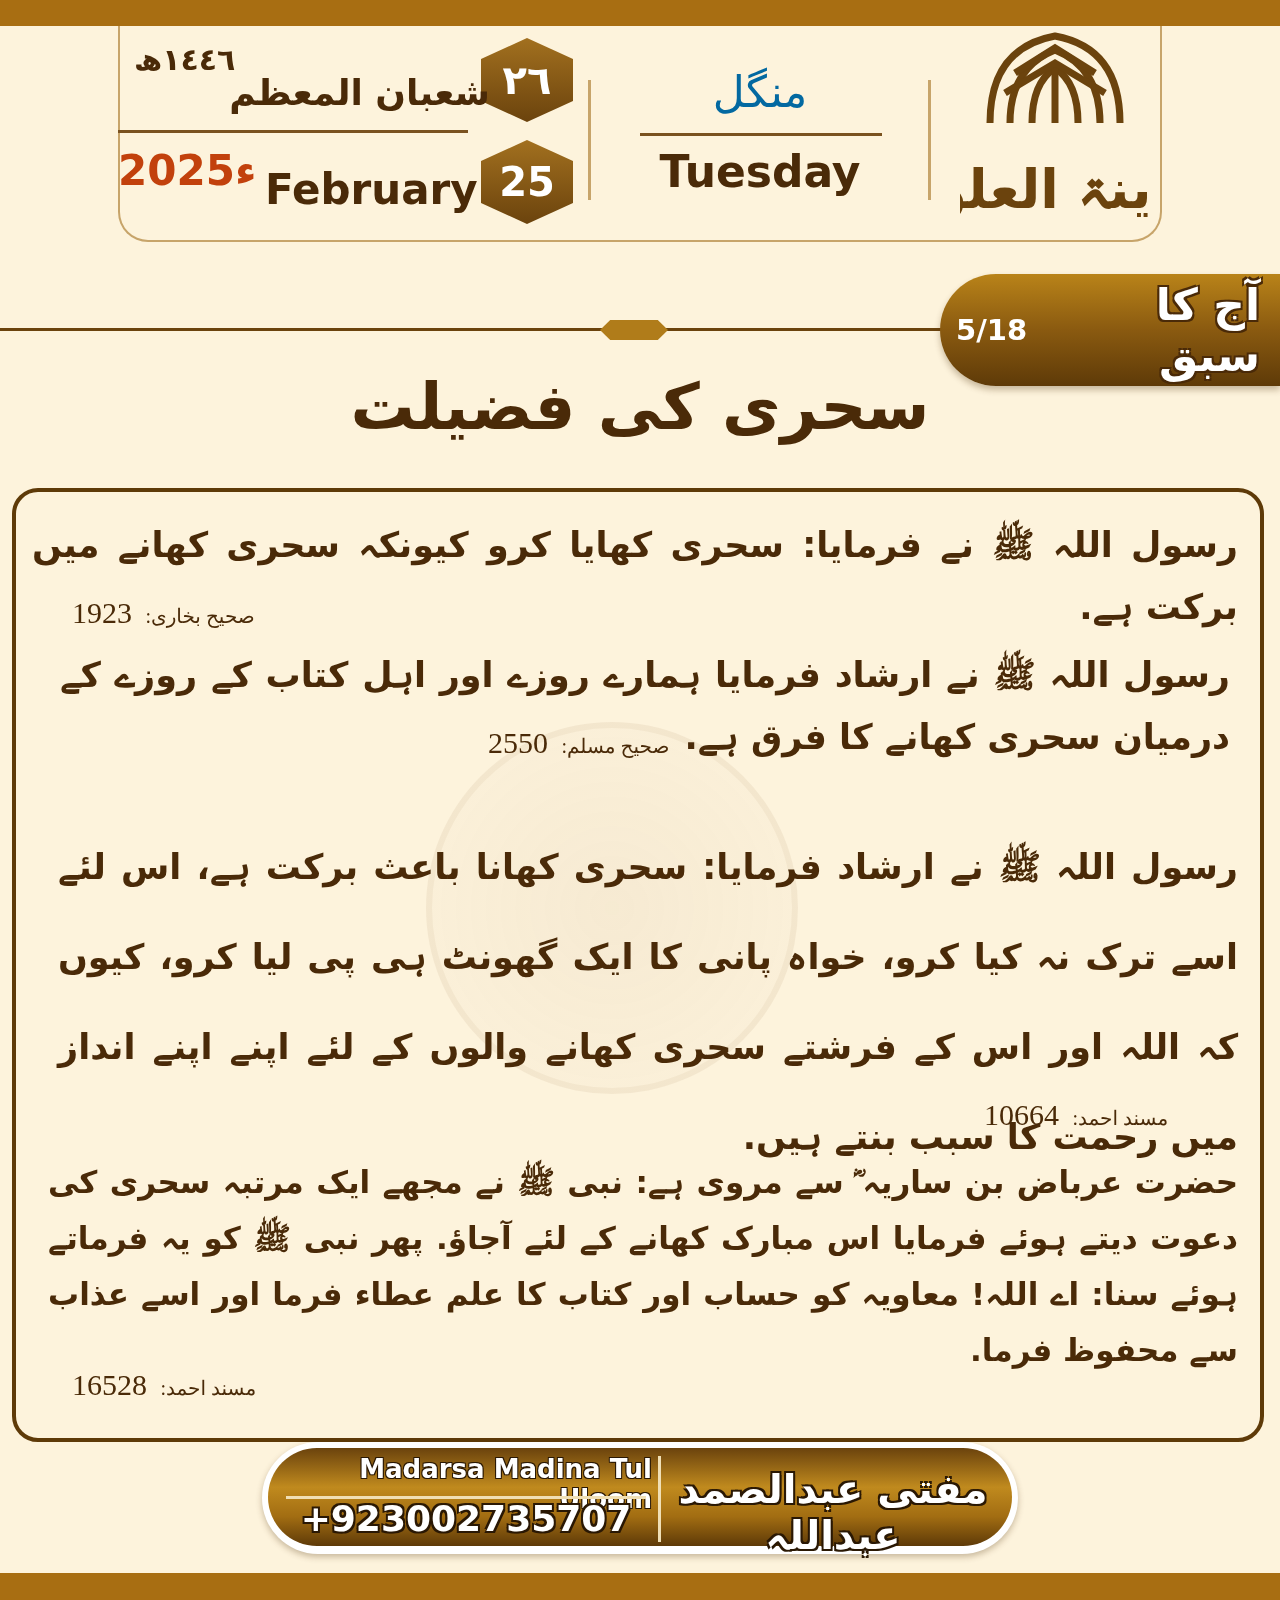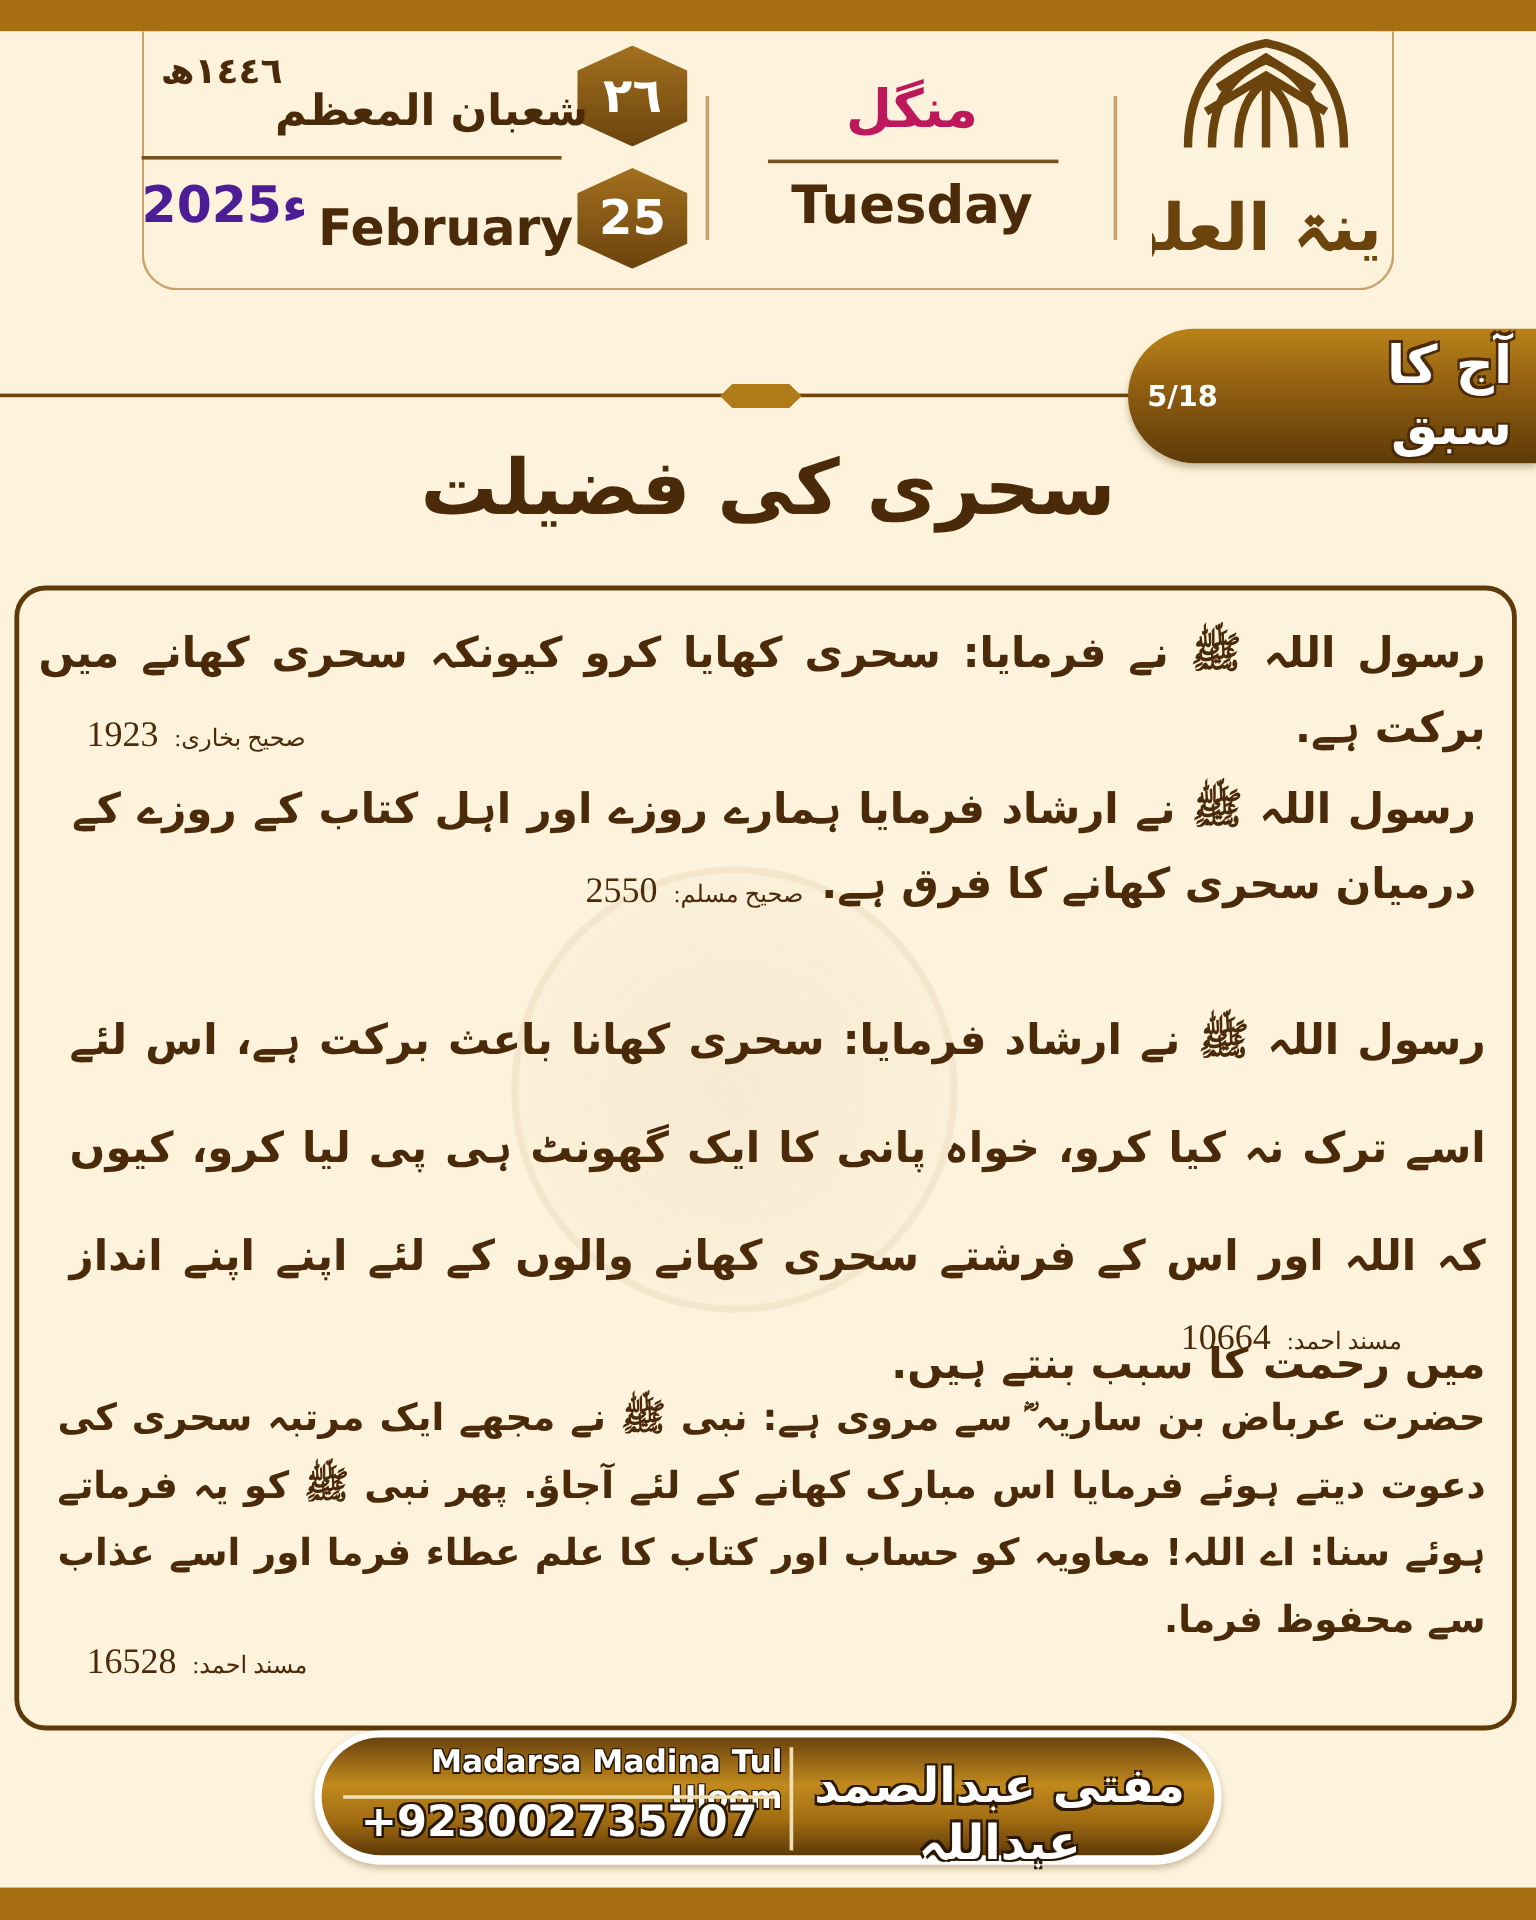--- a/index.html
+++ b/index.html
@@ -35,25 +35,25 @@
   .hijri-year {
     position: absolute; left: 134px; top: 42px; font-size: 30px; font-weight: bold;
     direction: rtl; color: #4a2a08;
   }
   .greg-month {
     position: absolute; left: 265px; top: 165px; font-size: 42px; font-weight: bold;
     font-family: "DejaVu Sans", sans-serif; color: #4a2a08;
   }
   .greg-year {
     position: absolute; left: 118px; top: 146px; font-size: 42px; font-weight: bold;
-    font-family: "DejaVu Sans", sans-serif; color: #4c1d95;
+    font-family: "DejaVu Sans", sans-serif; color: #c2410c;
   }
   .day-urdu {
     position: absolute; left: 640px; top: 66px; width: 240px; text-align: center;
-    font-size: 44px; font-weight: bold; color: #be185d;
+    font-size: 44px; font-weight: normal; color: #0369a1;
   }
   .day-divider { position: absolute; left: 640px; top: 133px; width: 242px; height: 3px; background: #7a5220; }
   .day-eng {
     position: absolute; left: 640px; top: 146px; width: 240px; text-align: center;
     font-size: 44px; font-weight: bold; font-family: "DejaVu Sans", sans-serif; color: #4a2a08;
   }
   .logo {
     position: absolute; left: 960px; top: 28px; width: 190px; height: 200px;
   }
 
@@ -65,21 +65,21 @@
     clip-path: polygon(15% 0, 85% 0, 100% 50%, 85% 100%, 15% 100%, 0 50%);
   }
   .lesson-badge {
     position: absolute; left: 940px; top: 274px; width: 340px; height: 112px;
     border-radius: 56px 0 0 56px;
     background: linear-gradient(180deg, #b98319 0%, #8a5a10 50%, #5e3a08 100%);
     box-shadow: 0 4px 6px rgba(80,50,10,0.3);
     display: flex; align-items: center; padding: 0 20px 0 16px; box-sizing: border-box;
   }
   .lesson-count {
-    color: #fff; font-weight: bold; font-size: 24px; font-family: "DejaVu Sans", sans-serif;
+    color: #fff; font-weight: bold; font-size: 29px; font-family: "DejaVu Sans", sans-serif;
     margin-right: 38px;
   }
   .lesson-label {
     color: #fff; font-size: 44px; font-weight: bold; direction: rtl;
     text-shadow: -2px -2px 0 #4a2a08, 2px -2px 0 #4a2a08, -2px 2px 0 #4a2a08, 2px 2px 0 #4a2a08;
   }
 
   .title {
     position: absolute; left: 0; top: 370px; width: 1280px; text-align: center;
     font-size: 64px; font-weight: bold; direction: rtl; color: #4a2a08;

